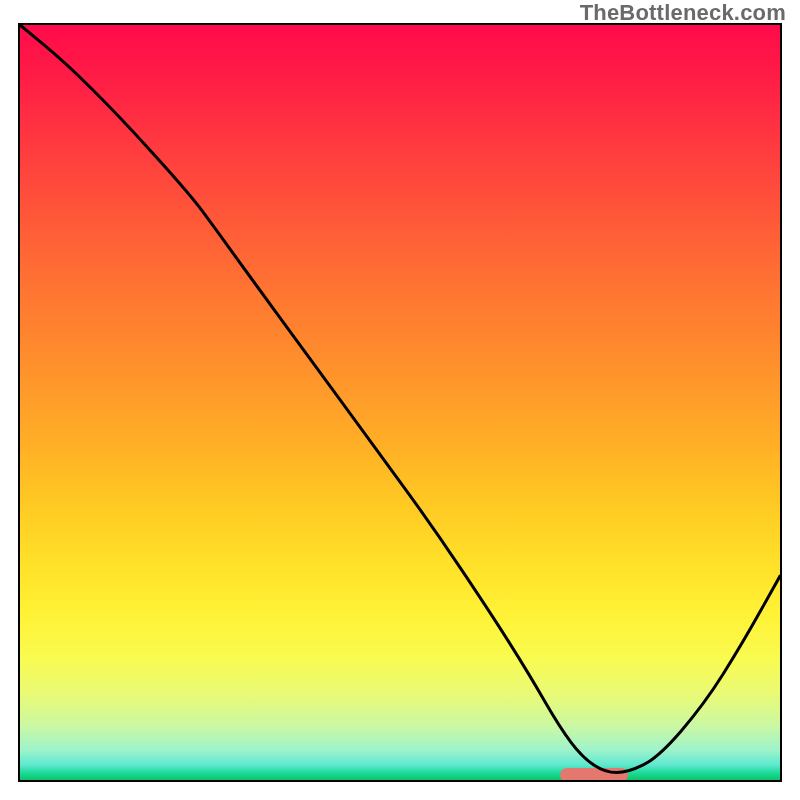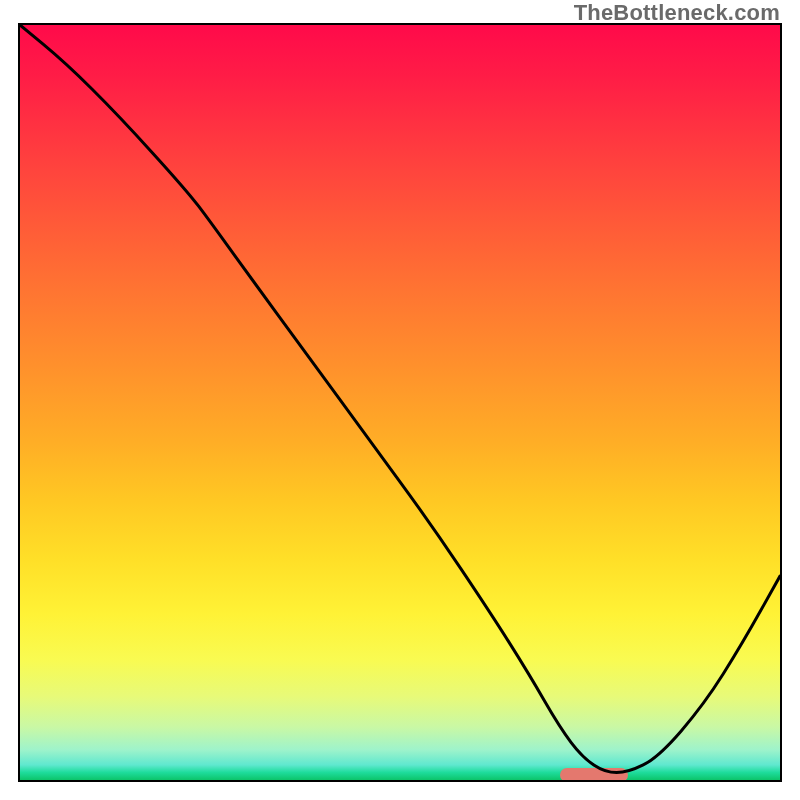--- a/index.html
+++ b/index.html
@@ -55,21 +55,21 @@
     inset: 0;
   }
   .marker {
     position: absolute;
     background: #e4786e;
     border-radius: 7px;
   }
   .watermark {
     position: absolute;
     top: 2px;
-    right: 20px;
+    right: 14px;
     font: 600 22px/1 "Arial", "Helvetica", sans-serif;
     color: #6a6a6a;
     letter-spacing: 0.2px;
     user-select: none;
   }
 </style>
 </head>
 <body>
 
 <div class="stage">

